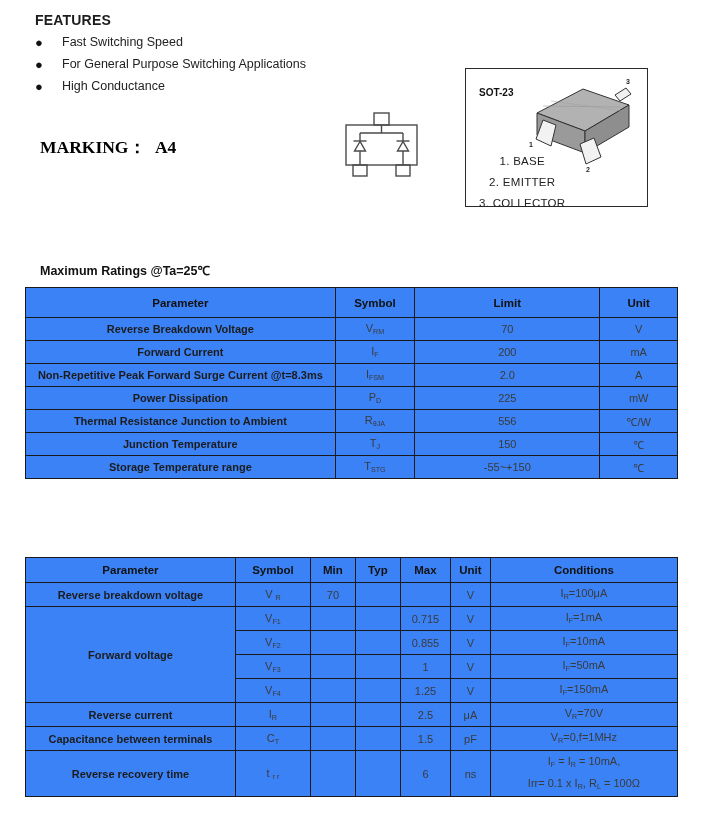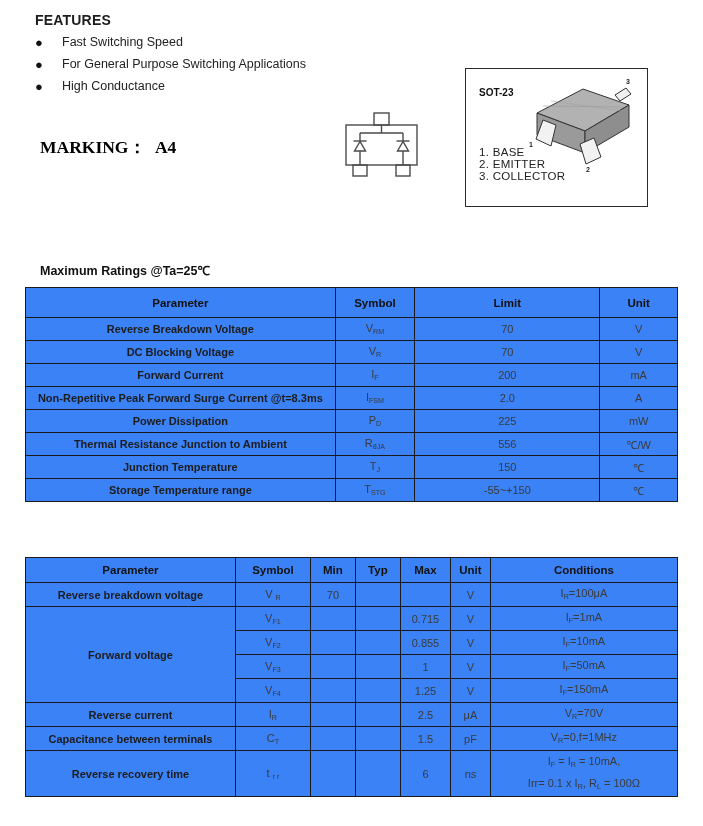--- a/index.html
+++ b/index.html
@@ -17,21 +17,21 @@
     font-weight:bold;font-size:17.5px;color:#000;margin-top:37px;}
   .marking .mk-value{margin-left:9px;}
   
   .schematic{position:absolute;left:334px;top:108px;}
   
   .pkg-box{position:absolute;left:465px;top:68px;width:181px;height:137px;
     border:1.5px solid #2a2a2a;background:#fff;}
   .pkg-name{position:absolute;left:13px;top:18px;font-size:10px;font-weight:bold;color:#111;}
   .pkg-drawing{position:absolute;right:2px;top:4px;}
   .pkg-legend{position:absolute;left:13px;top:77px;font-size:11.5px;color:#222;}
-  .pkg-legend div{margin-top:0;letter-spacing:0.3px;}
+  .pkg-legend div{margin-top:9px;letter-spacing:0.3px;text-align:center;}
   
   .sec-heading{position:absolute;left:28px;font-size:12.5px;font-weight:bold;color:#111;padding-left:12px;}
   .sec-heading.max{top:262px;}
   .sec-heading.elec{top:535px;}
   
   table.ds{position:absolute;left:25px;border-collapse:collapse;table-layout:fixed;
     width:653px;background:#3b82f6;border:1.5px solid #1a1a1a;}
   table.ds.max{top:287px;}
   table.ds.elec{top:557px;}
   table.ds td,table.ds th{border:1px solid #1a1a1a;font-size:11px;overflow:hidden;
@@ -132,26 +132,20 @@
       <th>Limit</th>
       <th>Unit</th>
     </tr>
     <tr class="row-max">
       <td class="param">Reverse Breakdown Voltage</td>
       <td class="ctr"><span>V</span><span class="sub">RM</span></td>
       <td class="ctr">70</td>
       <td class="ctr">V</td>
     </tr>
     <tr class="row-max">
-      <td class="param">DC Blocking Voltage</td>
-      <td class="ctr"><span>V</span><span class="sub">R</span></td>
-      <td class="ctr">70</td>
-      <td class="ctr">V</td>
-    </tr>
-    <tr class="row-max">
       <td class="param">Forward Current</td>
       <td class="ctr"><span>I</span><span class="sub">F</span></td>
       <td class="ctr">200</td>
       <td class="ctr">mA</td>
     </tr>
     <tr class="row-max">
       <td class="param">Non-Repetitive Peak Forward Surge Current @t=8.3ms</td>
       <td class="ctr"><span>I</span><span class="sub">FSM</span></td>
       <td class="ctr">2.0</td>
       <td class="ctr">A</td>

